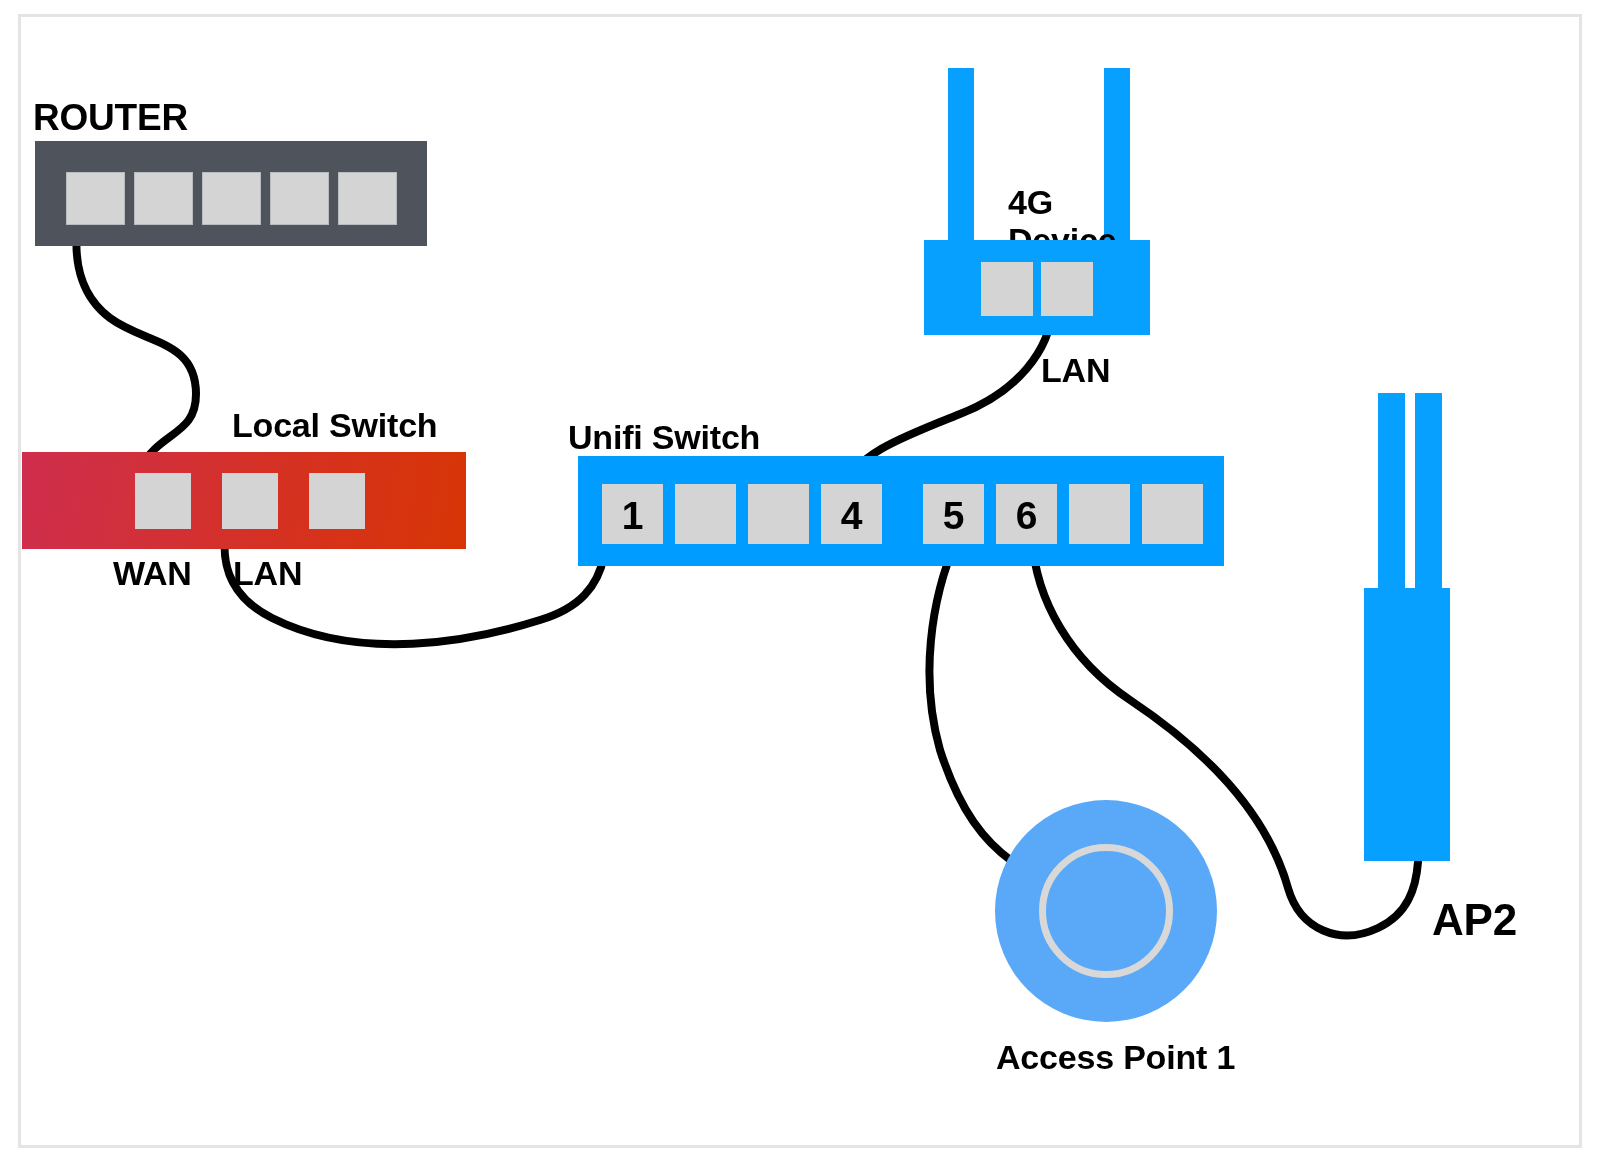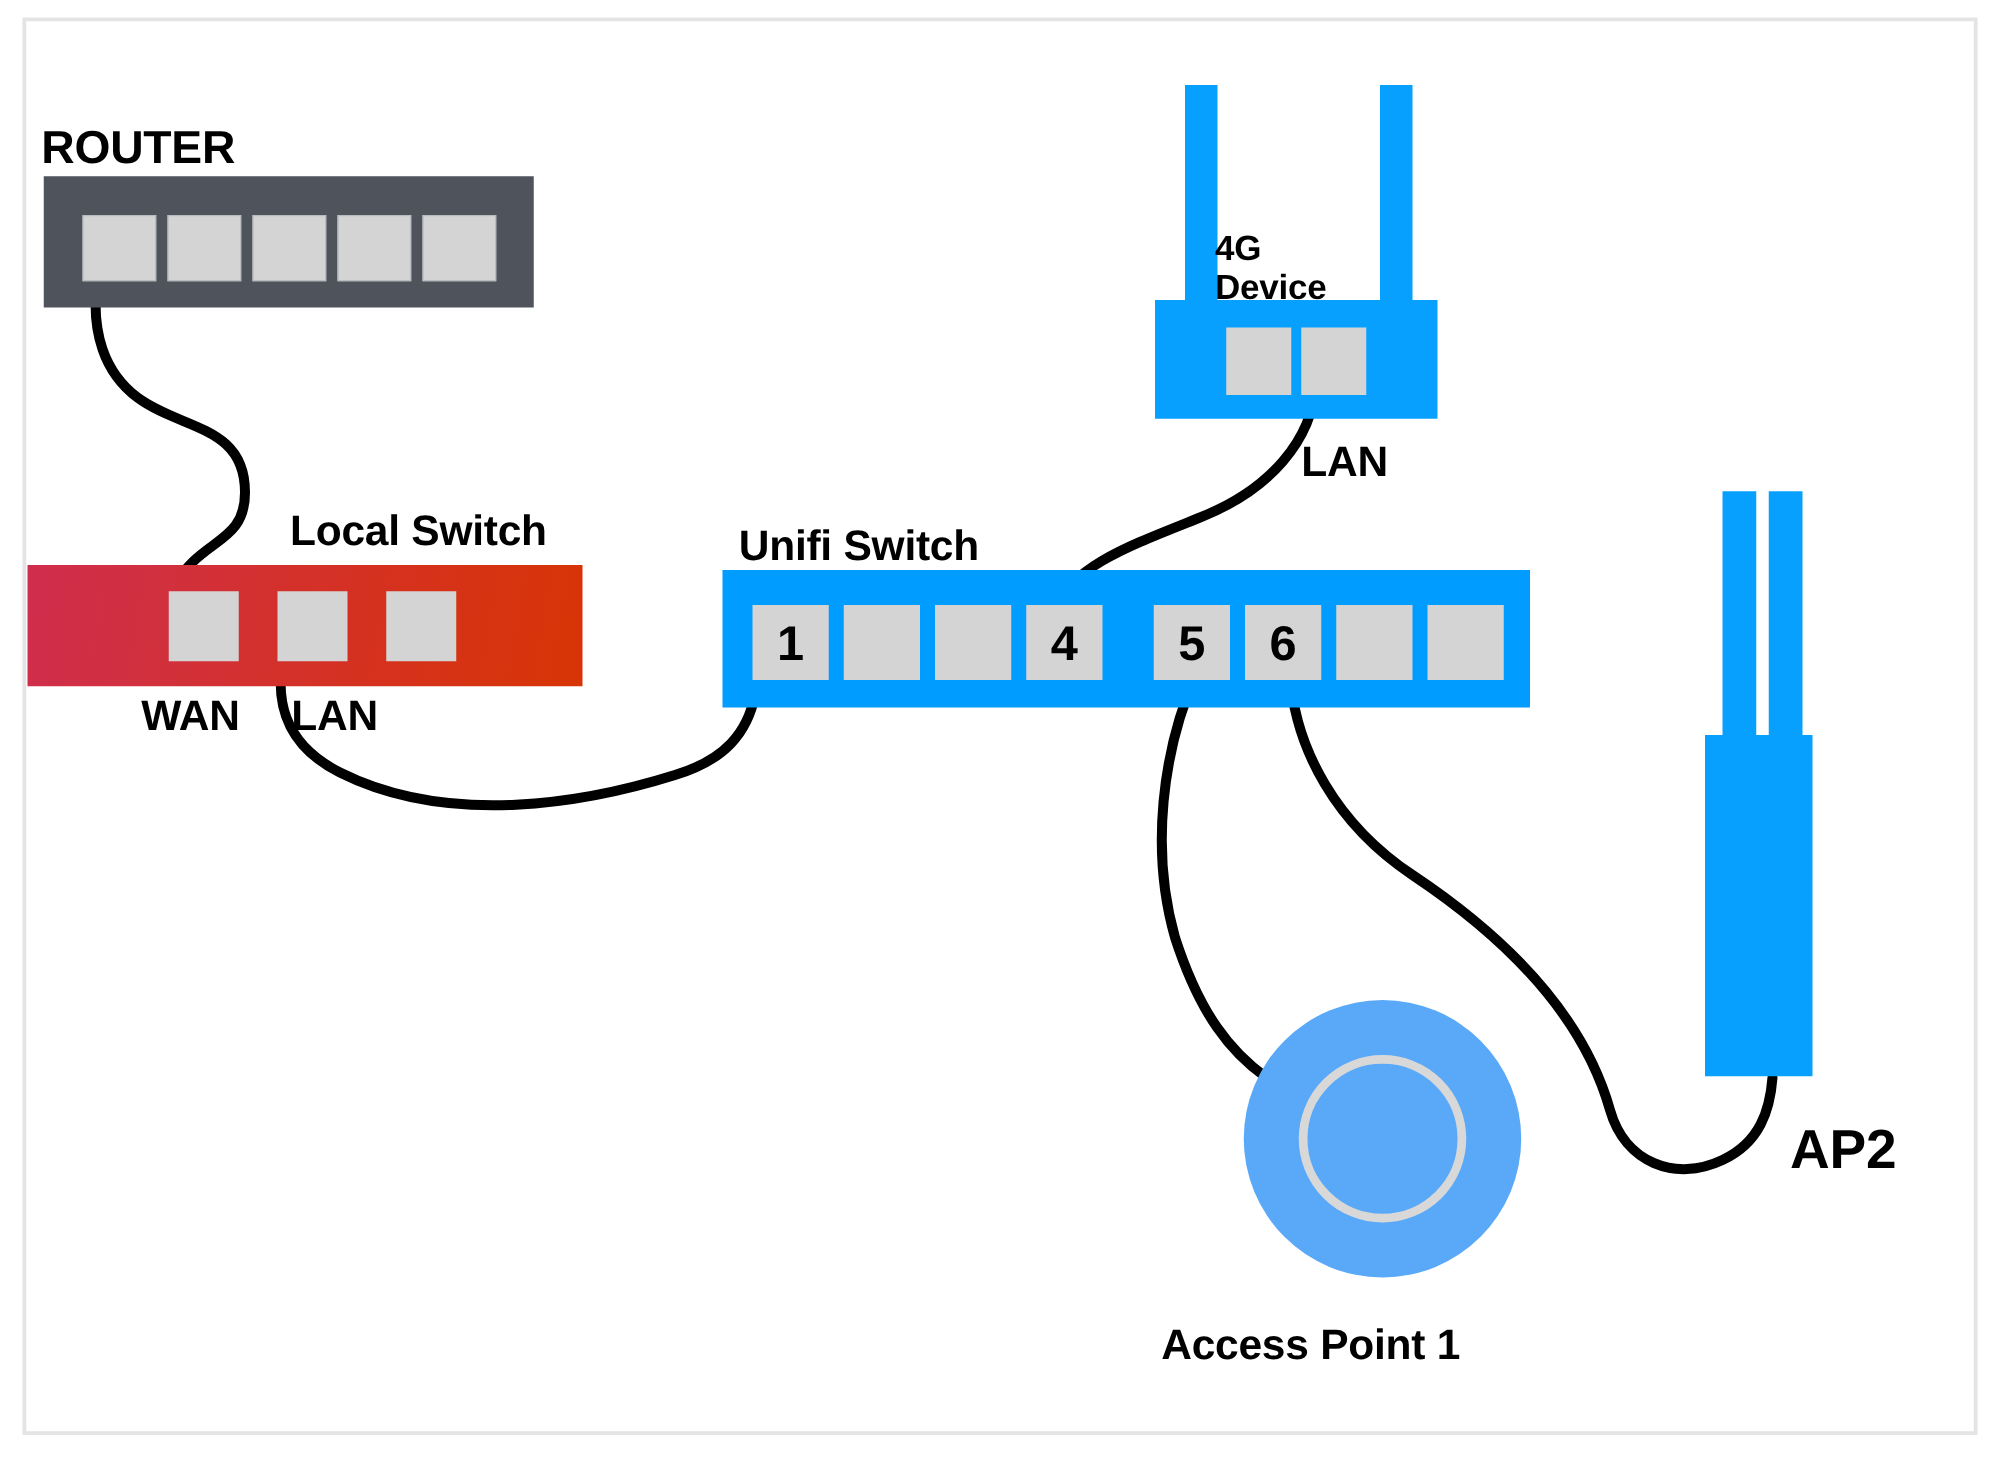--- a/index.html
+++ b/index.html
@@ -54,35 +54,35 @@
     width: 444px; height: 97px;
     background: linear-gradient(100deg, #cf2d4d 0%, #d1303f 22%, #d5311f 62%, #d73505 100%);
   }
   #cloud-body .port {
     position: absolute; top: 21px; width: 56px; height: 56px;
     background: #d4d4d4;
   }
   #wan-label { left: 113px; top: 554px; font-size: 34px; }
   #cloud-lan-label { left: 233px; top: 554px; font-size: 34px; }
   
-  #switch-label { left: 591px; top: 418px; font-size: 34px; }
+  #switch-label { left: 568px; top: 418px; font-size: 34px; }
   #switch-body {
     position: absolute; left: 578px; top: 456px;
     width: 646px; height: 110px;
     background: #009cff;
   }
   #switch-body .port {
     position: absolute; top: 28px; width: 61px; height: 60px;
     background: #d4d4d4;
     display: flex; align-items: center; justify-content: center;
     font-weight: bold; font-size: 39px; color: #000; line-height: 1;
     padding-top: 3px; box-sizing: border-box;
   }
   
-  #fourg-label { left: 972px; top: 183px; font-size: 28px; text-align: left; }
+  #fourg-label { left: 1008px; top: 183px; font-size: 34px; text-align: left; }
   #fourg-body {
     position: absolute; left: 924px; top: 240px;
     width: 226px; height: 95px;
     background: #08a0ff;
   }
   #fourg-body .port {
     position: absolute; top: 22px; width: 52px; height: 54px;
     background: #d4d4d4;
   }
   .antenna { position: absolute; background: #08a0ff; }
@@ -105,21 +105,21 @@
     border-radius: 50%;
     background: #5aa9f8;
   }
   #ap1-ring {
     position: absolute; left: 1039px; top: 844px;
     width: 134px; height: 134px;
     border-radius: 50%;
     border: 7px solid #d8d8d8;
     box-sizing: border-box;
   }
-  #ap1-label { left: 929px; top: 1038px; font-size: 34px; margin-top: 19px; }
+  #ap1-label { left: 996px; top: 1038px; font-size: 34px; }
   
   #cables { position: absolute; left: 0; top: 0; width: 1600px; height: 1166px; }
   #cables path { fill: none; stroke: #000000; stroke-width: 8; stroke-linecap: round; }
 </style>
 </head>
 <body>
 
 <div id="canvas">
 
   <div id="frame-border"></div>

